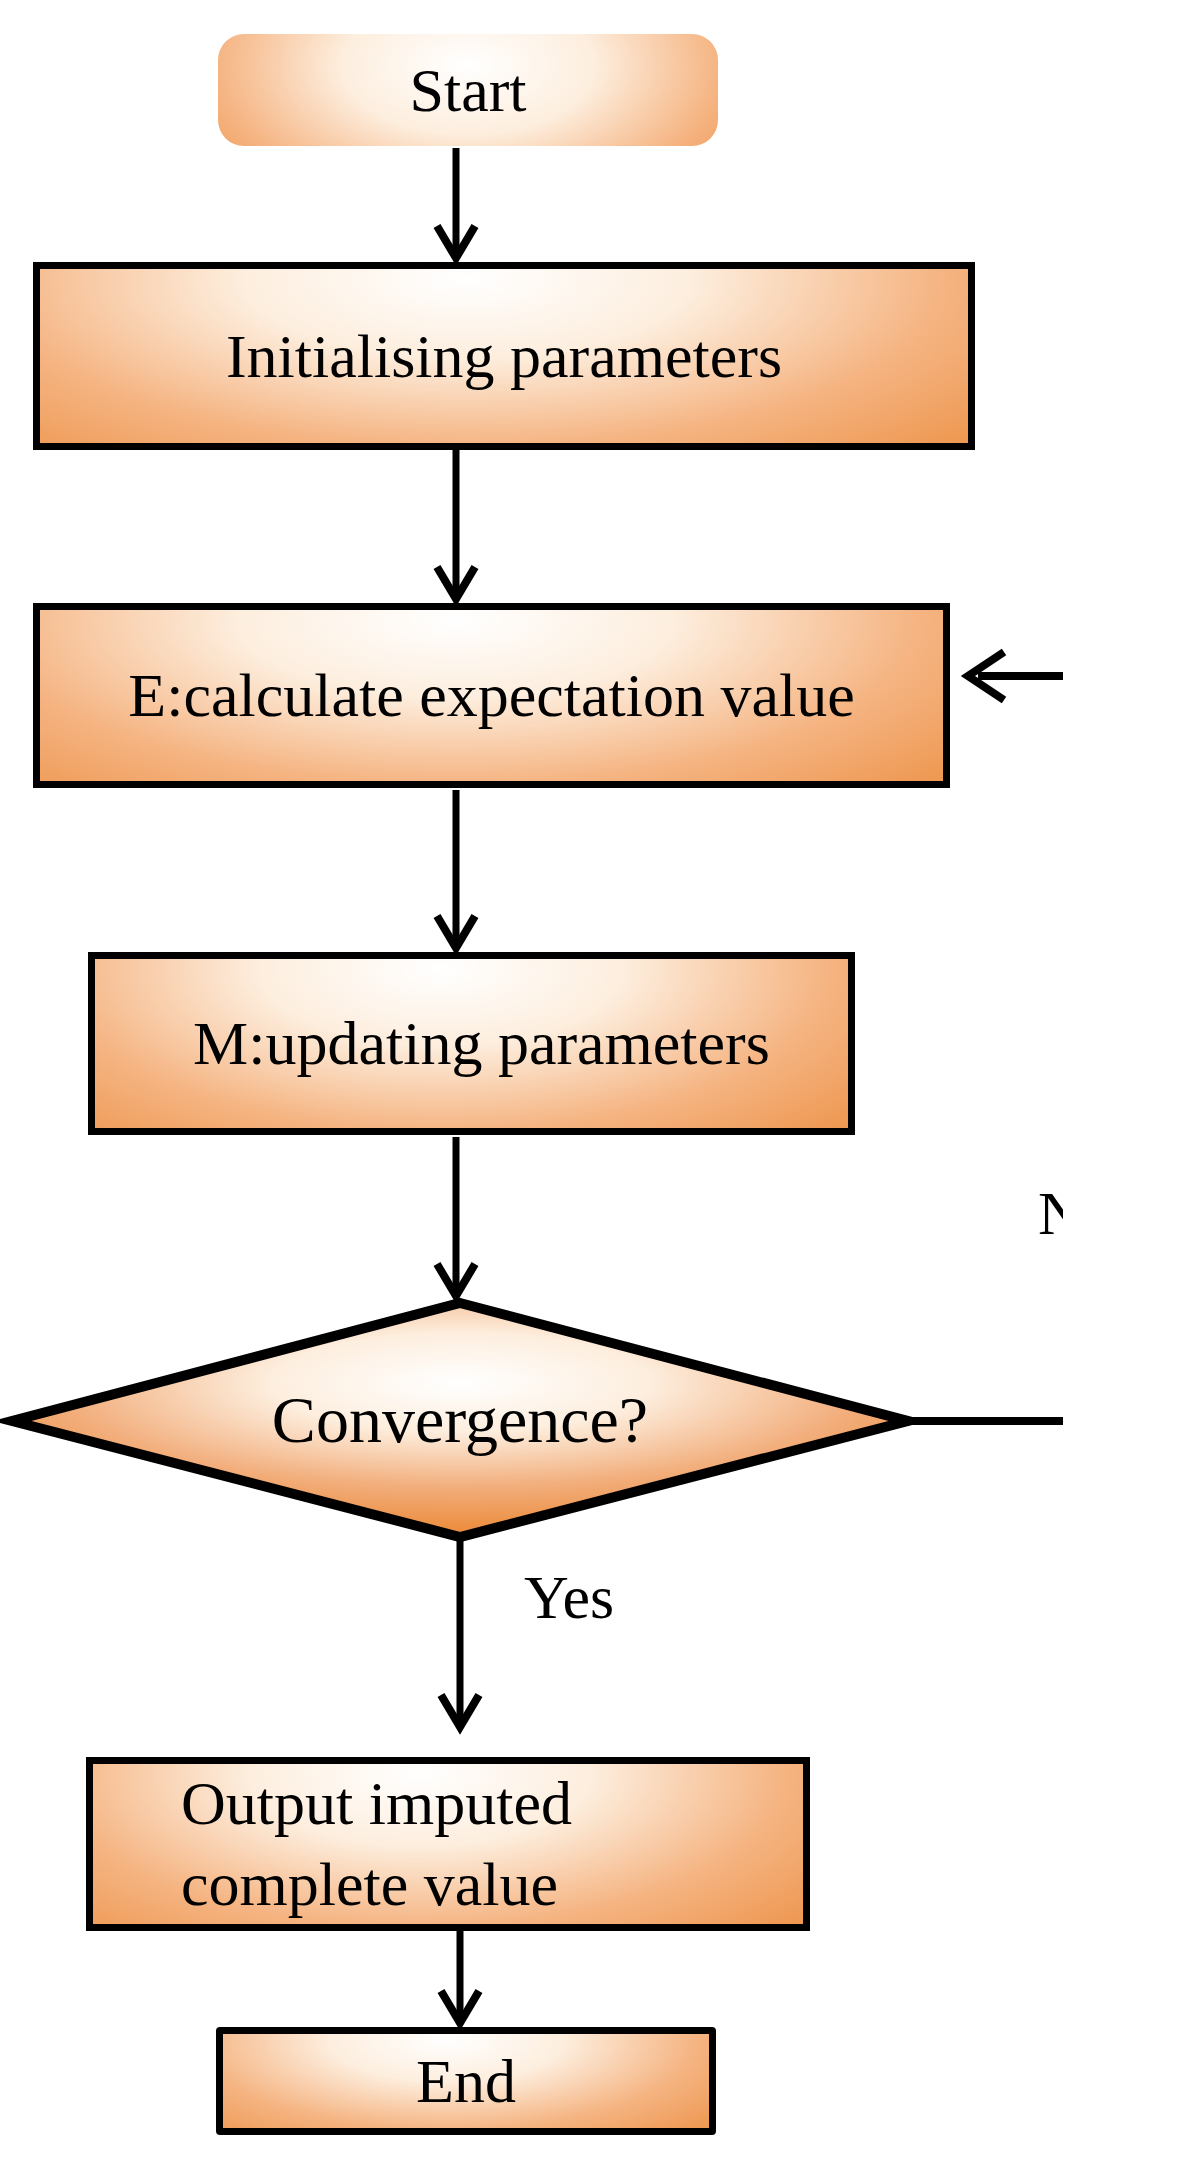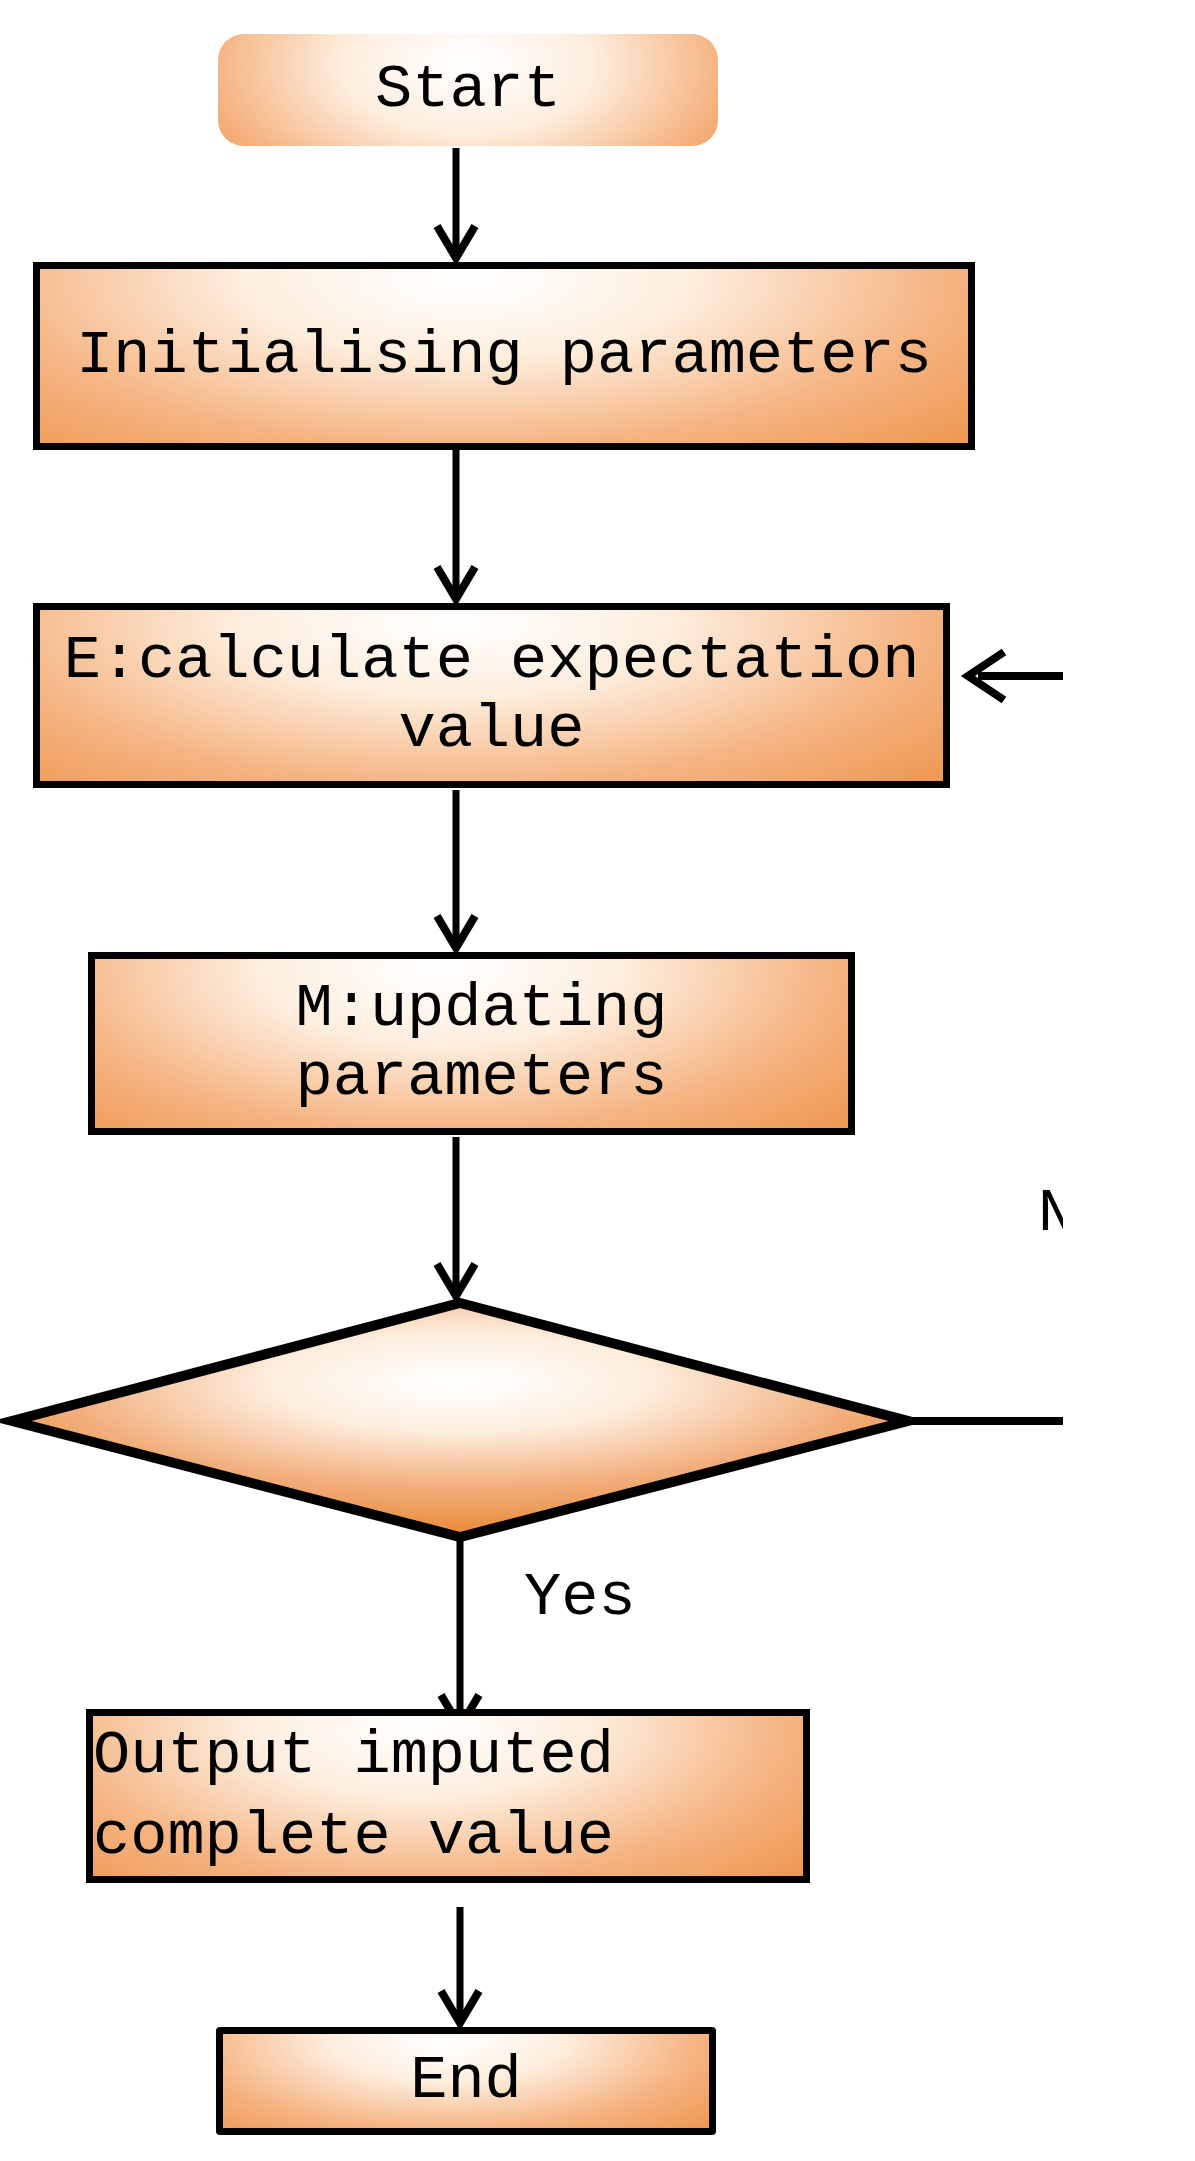--- a/index.html
+++ b/index.html
@@ -1,20 +1,20 @@
 <!DOCTYPE html>
 <html><head>
 <meta charset="utf-8">
 <style>
   html,body{margin:0;padding:0;background:#ffffff;}
   #canvas{
     position:relative;
     width:1063px;height:2161px;
     background:#ffffff;
-    font-family:Liberation Mono, monospace;
+    font-family:Liberation Serif, serif;
     color:#000;
     overflow:hidden;
   }
   .node{
     position:absolute;
     display:flex;align-items:center;justify-content:center;
     text-align:center;
     font-size:62px;
     line-height:1.1;
     box-sizing:border-box;
@@ -27,23 +27,23 @@
   .rounded{border-radius:26px;}
   #node-start{
     left:218px;top:34px;width:500px;height:112px;
     background:radial-gradient(ellipse 70% 170% at 50% 28%,
       #ffffff 0%, #fdeede 36%, #f5b482 72%, #ec8f42 100%);
   }
   #node-init{left:33px;top:262px;width:942px;height:188px;}
   #node-e{left:33px;top:603px;width:917px;height:185px;}
   #node-m{left:88px;top:952px;width:767px;height:183px;padding-left:20px;}
   #node-output{
-    left:86px;top:1709px;width:724px;height:174px;
-    justify-content:flex-start;text-align:center;
-    line-height:81px;
+    left:86px;top:1757px;width:724px;height:174px;
+    justify-content:flex-start;text-align:left;
+    padding-left:88px;line-height:81px;
   }
   #node-end{
     left:216px;top:2027px;width:500px;height:108px;
     border-radius:4px;border:7px solid #000;
   }
   #svg-layer{position:absolute;left:0;top:0;pointer-events:none;}
   .edge-label{
     position:absolute;
     font-size:62px;
     white-space:nowrap;
@@ -104,20 +104,23 @@
   </div>
 
   <div class="node grad rect" id="node-init">
     <span>Initialising parameters</span>
   </div>
 
   <div class="node grad rect" id="node-m">
     <span>M:updating parameters</span>
   </div>
 
+  <div class="edge-label" id="label-decision">
+    <span>Convergence?</span>
+  </div>
 
   <div class="node grad rect" id="node-output">
     <span>
       <span style="display:block;">Output imputed</span>
       <span style="display:block;">complete value</span>
     </span>
   </div>
 
   <div class="node grad" id="node-end">
     <span>End</span>

